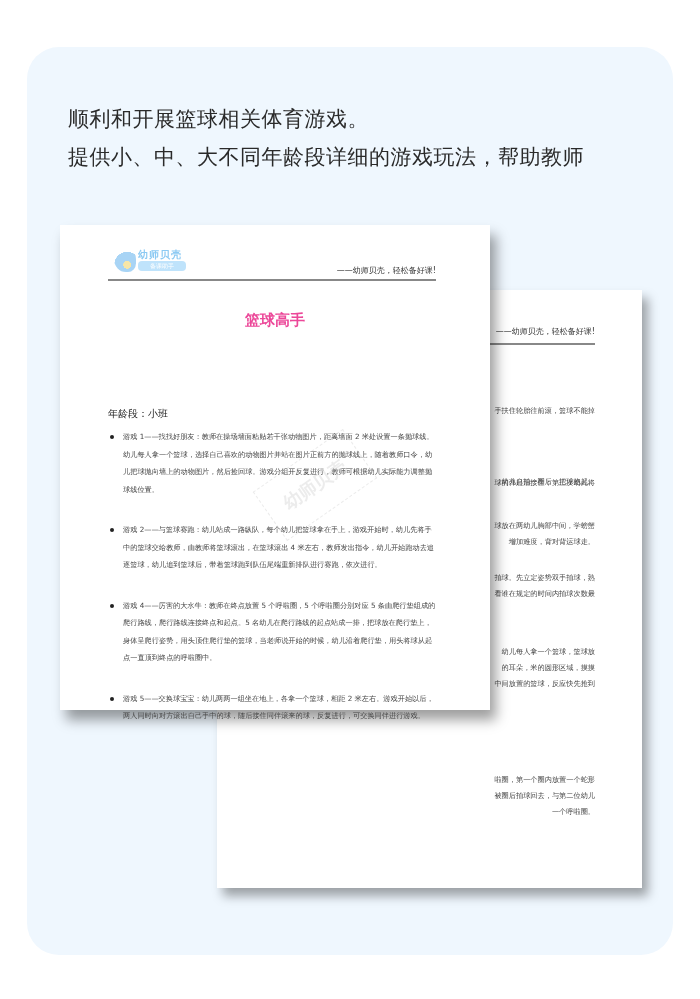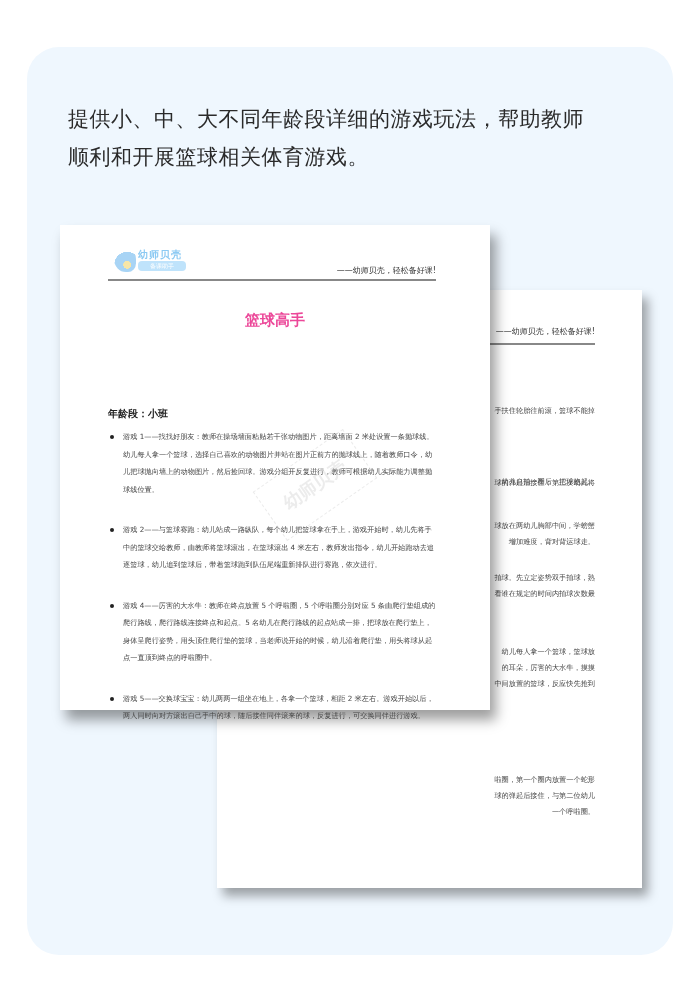--- a/index.html
+++ b/index.html
@@ -50,21 +50,21 @@
 
   .doc-title {
     position: absolute; left: 0; right: 0; top: 86px; text-align: center;
     font-size: 15px; font-weight: bold; color: #ec4899;
   }
   .doc-subtitle {
     position: absolute; left: 0; right: 0; top: 114px; text-align: center;
     font-size: 9px; font-weight: bold; color: #333;
   }
   .age-heading {
-    position: absolute; left: 48px; top: 182px; font-size: 10px; font-weight: bold; color: #222;
+    position: absolute; left: 48px; top: 182px; font-size: 10px; font-weight: normal; color: #222;
   }
   .games { position: absolute; left: 48px; top: 203px; width: 330px; list-style: none; }
   .game {
     position: relative; padding-left: 15px; font-size: 7.2px; line-height: 17.5px; color: #444;
     margin-bottom: 23px;
   }
   .game::before {
     content: ""; position: absolute; left: 2px; top: 7px; width: 4px; height: 4px; border-radius: 50%; background: #222;
   }
   .watermark {
@@ -72,40 +72,40 @@
     transform: rotate(-35deg); border: 1px dashed rgba(200,200,200,0.35);
     color: rgba(200,200,200,0.35); font-size: 18px; font-weight: bold; text-align: center; line-height: 58px;
   }
 </style>
 </head>
 <body>
 
 <div class="card"></div>
 
 <div class="headline">
+  <div>顺利和开展篮球相关体育游戏。</div>
   <div>提供小、中、大不同年龄段详细的游戏玩法，帮助教师</div>
-  <div>顺利和开展篮球相关体育游戏。</div>
 </div>
 
 <div class="page page-back">
   <div class="back-tagline">——幼师贝壳，轻松备好课!</div>
   <div class="back-rule"></div>
   <div id="back-lines">
       <div class="back-line" style="top: 116px;">手扶住轮胎往前滚，篮球不能掉</div>
       <div class="back-line" style="top: 187px;">，幼儿自拍一圈后，把球抱起。</div>
       <div class="back-line" style="top: 188px;">球的弹起后接住；第三次幼儿将</div>
       <div class="back-line" style="top: 231px;">球放在两幼儿胸部中间，学螃蟹</div>
       <div class="back-line" style="top: 247px; padding-left: 17px;">增加难度，背对背运球走。</div>
       <div class="back-line" style="top: 283px;">拍球。先立定姿势双手拍球，熟</div>
       <div class="back-line" style="top: 299px;">看谁在规定的时间内拍球次数最</div>
       <div class="back-line" style="top: 357px;">幼儿每人拿一个篮球，篮球放</div>
-      <div class="back-line" style="top: 373px;">的耳朵，厉害的大水牛，摸摸</div>
+      <div class="back-line" style="top: 373px;">的耳朵，米的圆形区域，摸摸</div>
       <div class="back-line" style="top: 389px;">中间放置的篮球，反应快先抢到</div>
       <div class="back-line" style="top: 485px;">啦圈，第一个圈内放置一个蛇形</div>
-      <div class="back-line" style="top: 501px;">球的弹起后接住，与第二位幼儿</div>
+      <div class="back-line" style="top: 501px;">被圈后拍球回去，与第二位幼儿</div>
       <div class="back-line" style="top: 517px;">一个呼啦圈。</div>
     </div>
 </div>
 
 <div class="page page-front">
   <div class="logo">
     <div class="logo-icon"></div>
     <div class="logo-name">幼师贝壳</div>
     <div class="logo-sub">备课助手</div>
   </div>

